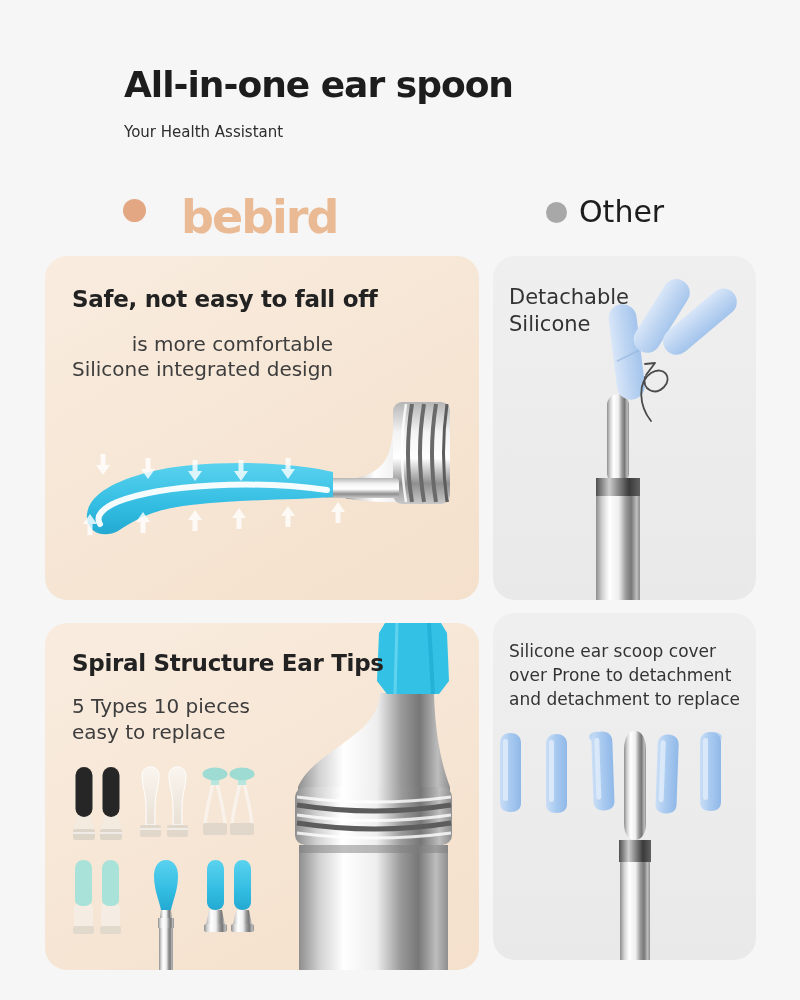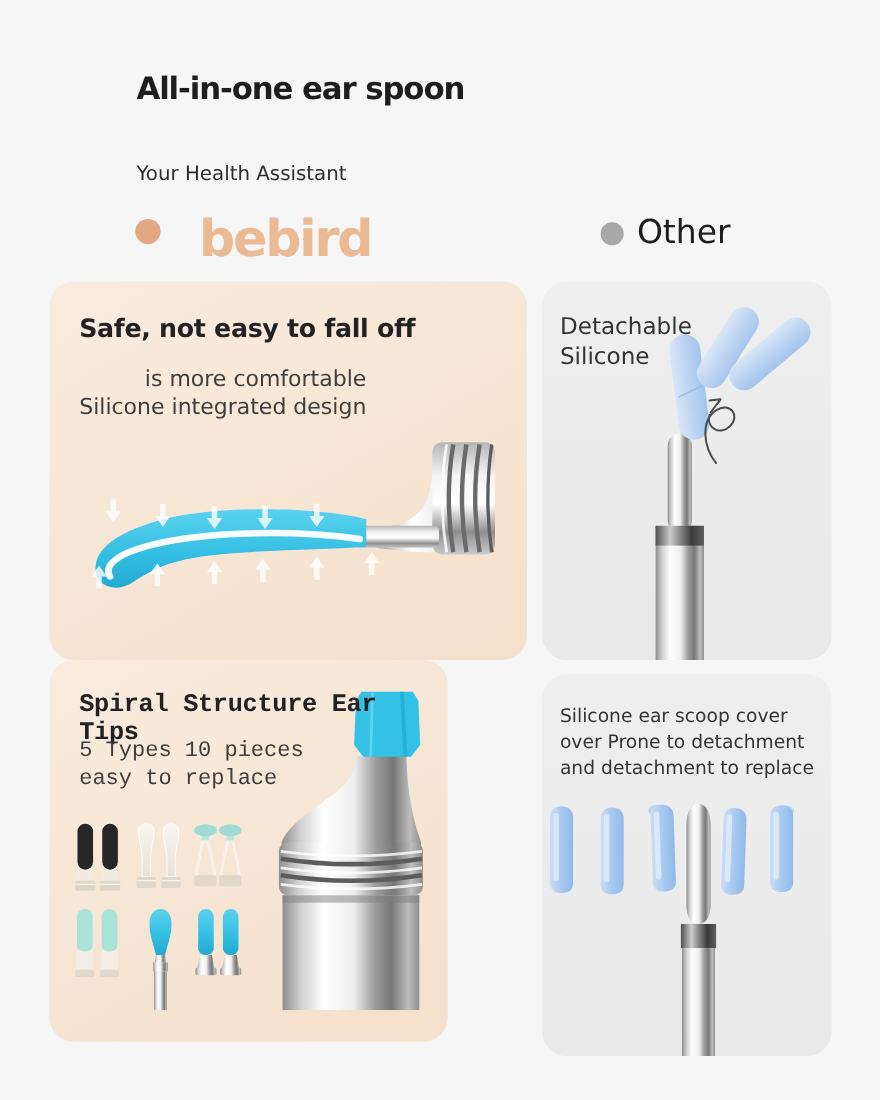--- a/index.html
+++ b/index.html
@@ -1,31 +1,31 @@
 <!DOCTYPE html>
 <html><head>
 <meta charset="utf-8">
 <style>
   html,body{margin:0;padding:0;}
   body{font-family:"DejaVu Sans",sans-serif;background:#f6f6f6;}
   .stage{position:relative;width:800px;height:1000px;background:#f6f6f6;overflow:hidden;}
   .abs{position:absolute;}
-  .title{left:124px;top:64px;font-size:28px;font-weight:bold;letter-spacing:-1px;color:#1d1d1d;}
-  .subtitle{left:124px;top:123px;font-size:18px;color:#2d2d2d;margin-top:25px;}
+  .title{left:124px;top:64px;font-size:36px;font-weight:bold;letter-spacing:-1px;color:#1d1d1d;}
+  .subtitle{left:124px;top:123px;font-size:15px;color:#2d2d2d;}
   .dot{border-radius:50%;}
   .bebird-dot{left:123px;top:199px;width:23px;height:23px;background:#e3a883;}
   .bebird-logo{left:181px;top:190px;font-size:46px;font-weight:bold;letter-spacing:-2px;color:#eaba95;}
   .other-dot{left:546px;top:202px;width:21px;height:21px;background:#a8a8a8;}
   .other-label{left:579px;top:194px;font-size:30px;color:#1d1d1d;font-weight:500;}
   .panel{position:absolute;border-radius:22px;overflow:hidden;}
   .panel.peach{background:linear-gradient(150deg,#f9ecdf 0%,#f4e0cb 100%);}
   .panel.gray{background:linear-gradient(180deg,#efefef 0%,#e9e9ea 100%);}
   .p1{left:45px;top:256px;width:434px;height:344px;text-align:right;}
   .p2{left:493px;top:256px;width:263px;height:344px;}
-  .p3{left:45px;top:600px;width:362px;height:347px;font-family:Liberation Mono, monospace;}
+  .p3{left:45px;top:623px;width:434px;height:347px;}
   .p4{left:493px;top:613px;width:263px;height:347px;}
   .panel h3{position:absolute;margin:0;left:27px;top:30px;font-size:23px;font-weight:bold;color:#222;letter-spacing:-0.3px;}
   .panel .body{position:absolute;left:27px;font-size:20px;line-height:25px;color:#3d3d3d;}
   .p1 .body{top:76px;}
   .p3 h3{top:27px;}
   .p3 .body{top:70px;line-height:26px;}
   .caption{position:absolute;left:16px;top:28px;font-size:21px;line-height:27px;color:#333;}
   .p4 .caption{font-size:17px;line-height:24px;top:26px;}
   .fill-svg{position:absolute;left:0;top:0;width:100%;height:100%;}
 </style>

